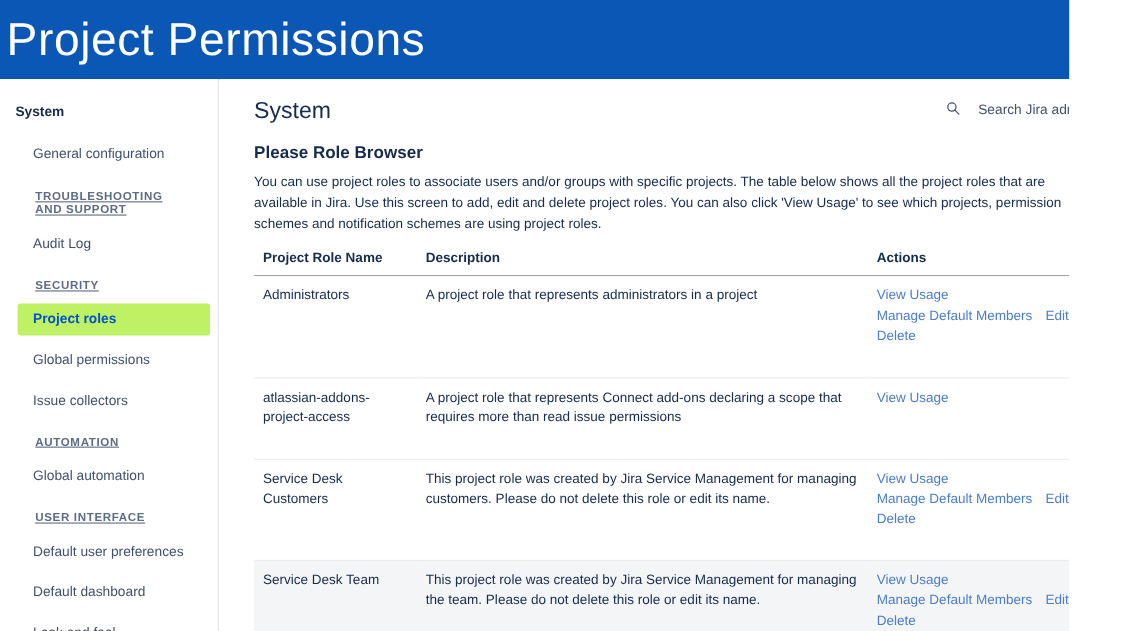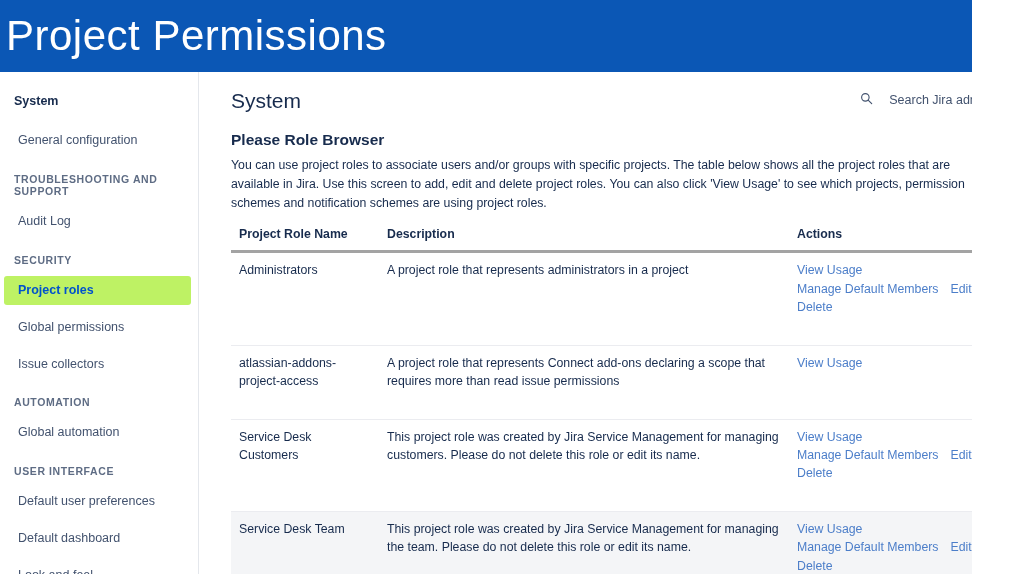--- a/index.html
+++ b/index.html
@@ -46,29 +46,30 @@
     color: #172b4d;
     padding: 0 14px;
     margin-bottom: 18px;
   }
   .side-group {
     font-size: 10.5px;
     font-weight: 700;
     color: #5e6c84;
     letter-spacing: 0.6px;
     text-transform: uppercase;
-    padding: 0 14px;
+    padding: 0 32px;
     margin-top: 18px;
     margin-bottom: 10px;
+    text-decoration: underline;
   }
   .side-item {
     font-size: 12.5px;
     color: #42526e;
     padding: 6px 14px;
-    margin: 0 7px 8px 4px;
+    margin: 0 7px 8px 16px;
     border-radius: 3px;
     line-height: 1.35;
     white-space: nowrap;
   }
   .side-item.active {
     background: #bef264;
     color: #0052cc;
     font-weight: 700;
   }
 
@@ -126,21 +127,21 @@
     width: 761px;
     border-collapse: collapse;
     table-layout: fixed;
   }
   table#roles th {
     text-align: left;
     font-size: 12.3px;
     font-weight: 700;
     color: #172b4d;
     padding: 0 8px 9px 8px;
-    border-bottom: 3px solid #a3a3a3;
+    border-bottom: 1px solid #a3a3a3;
   }
   table#roles td {
     font-size: 12.3px;
     color: #172b4d;
     vertical-align: top;
     padding: 8px 8px 10px 8px;
     line-height: 1.5;
     margin-left: 44px;
   }
   col.c-name { width: 148px; }

